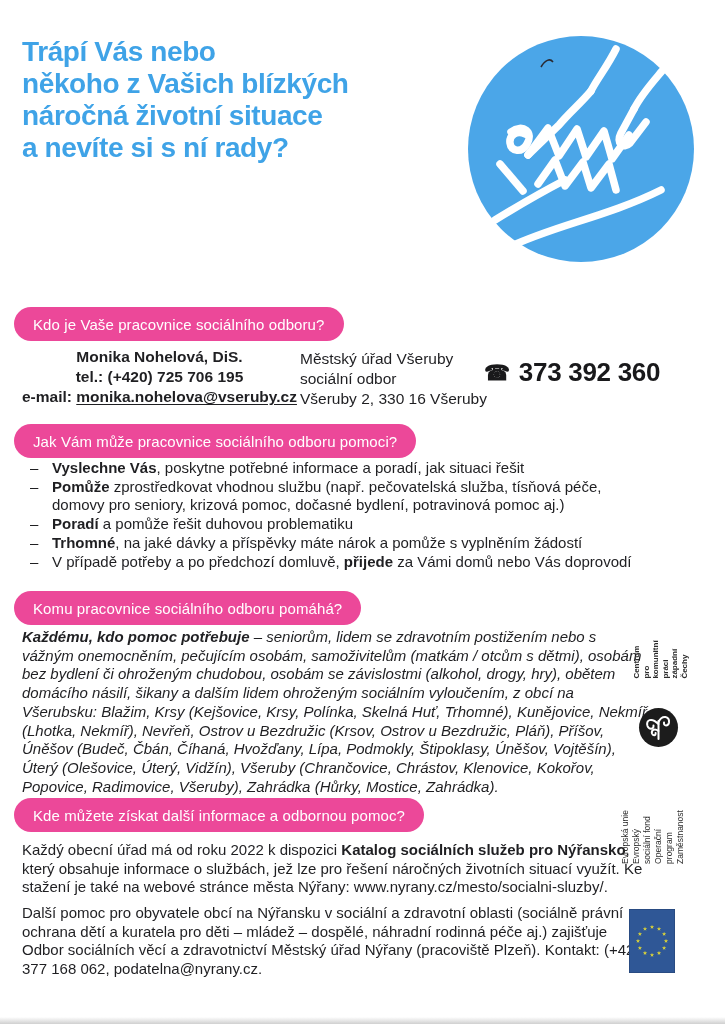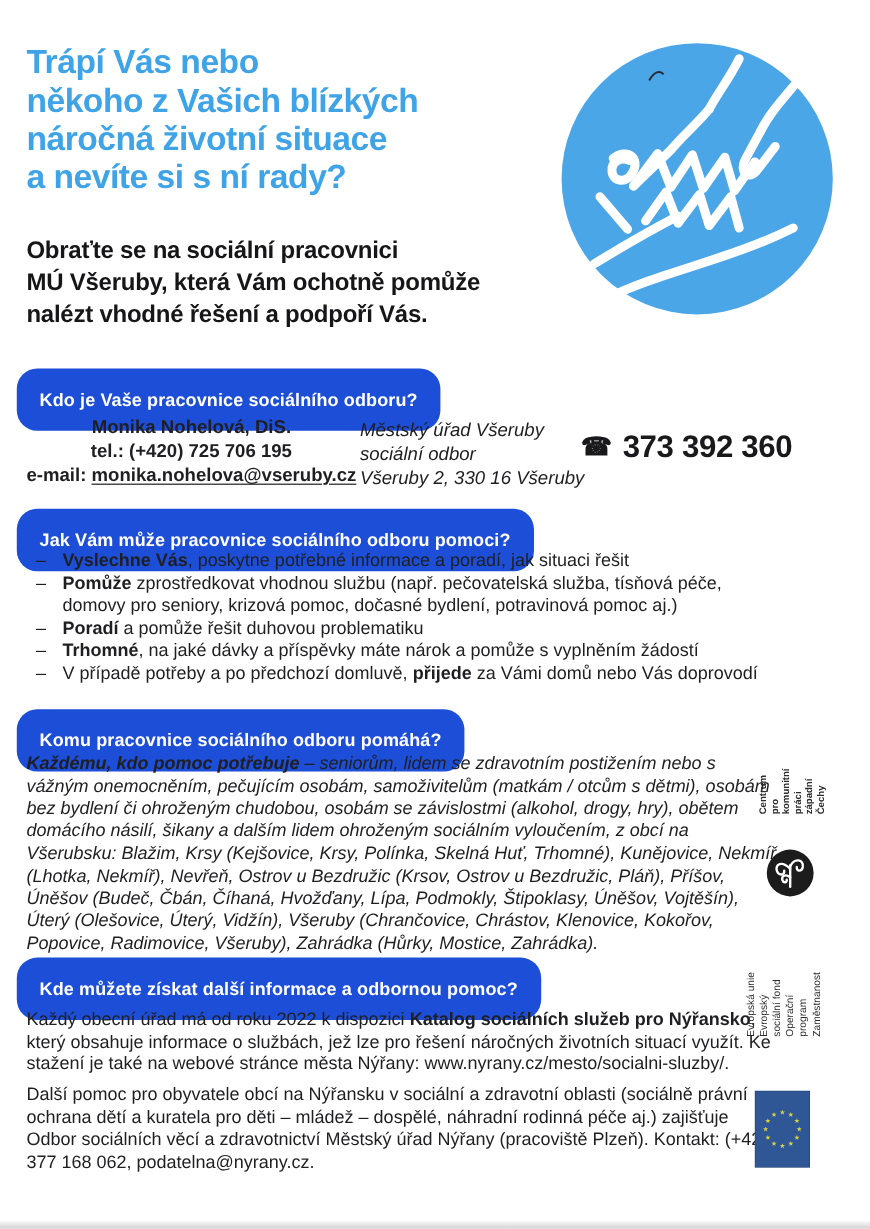--- a/index.html
+++ b/index.html
@@ -15,35 +15,35 @@
   }
   .subtitle{
     position:absolute;left:22px;top:196px;
     font-size:20px;line-height:26.5px;font-weight:700;letter-spacing:-0.2px;
     color:#161618;white-space:pre-line;
   }
   .badge{position:absolute;left:465px;top:33px;width:232px;height:232px;}
   .badge svg{display:block;}
   
   .pill{
-    position:absolute;left:14px;height:52px;border-radius:17px;
-    background:#1d4ed8;color:#ffffff;
-    font-size:15px;font-weight:700;letter-spacing:0.1px;
+    position:absolute;left:14px;height:34px;border-radius:17px;
+    background:#ec4899;color:#ffffff;
+    font-size:15px;font-weight:400;letter-spacing:0.1px;
     display:inline-flex;align-items:center;padding:0 19px;white-space:nowrap;
   }
   .pill1{top:307px;} .pill2{top:424px;} .pill3{top:591px;} .pill4{top:798px;}
   
   .contact-left{
     position:absolute;left:22px;top:347px;
     font-size:15.5px;line-height:20px;font-weight:700;text-align:center;
   }
   .u{text-decoration:underline;text-underline-offset:2px;}
   .office{
     position:absolute;left:300px;top:349px;
-    font-size:15.5px;line-height:20px;font-weight:400;white-space:pre-line;font-style:italic;
+    font-size:15.5px;line-height:20px;font-weight:400;white-space:pre-line;
   }
   .hotline{
     position:absolute;left:484px;top:357px;
     display:flex;align-items:center;gap:9px;
     font-size:26px;font-weight:700;letter-spacing:-0.3px;color:#19191b;
   }
   .hotline .tel-glyph{font-size:21px;line-height:1;}
   
   .bullets{
     position:absolute;left:30px;top:459px;width:618px;margin:0;padding:0;
@@ -72,23 +72,20 @@
 </style>
 </head>
 <body>
 
 <div class="page">
 
   <div class="title">Trápí Vás nebo
 někoho z Vašich blízkých
 náročná životní situace
 a nevíte si s ní rady?</div>
-  <div class="subtitle">Obraťte se na sociální pracovnici
-MÚ Všeruby, která Vám ochotně pomůže
-nalézt vhodné řešení a podpoří Vás.</div>
 
   <div class="badge">
     <svg viewBox="0 0 232 232" width="232" height="232">
       <circle cx="116" cy="116" r="113" fill="#4ba6e8"></circle>
       <g fill="none" stroke="#ffffff" stroke-width="7.5" stroke-linecap="round" stroke-linejoin="round">
 
         <path d="M151,16 C142,34 132,46 126,58"></path>
         <path d="M197,38 C186,51 176,62 169,76"></path>
 
         <path d="M126,58 C116,70 104,80 94,92 L63,122"></path>

